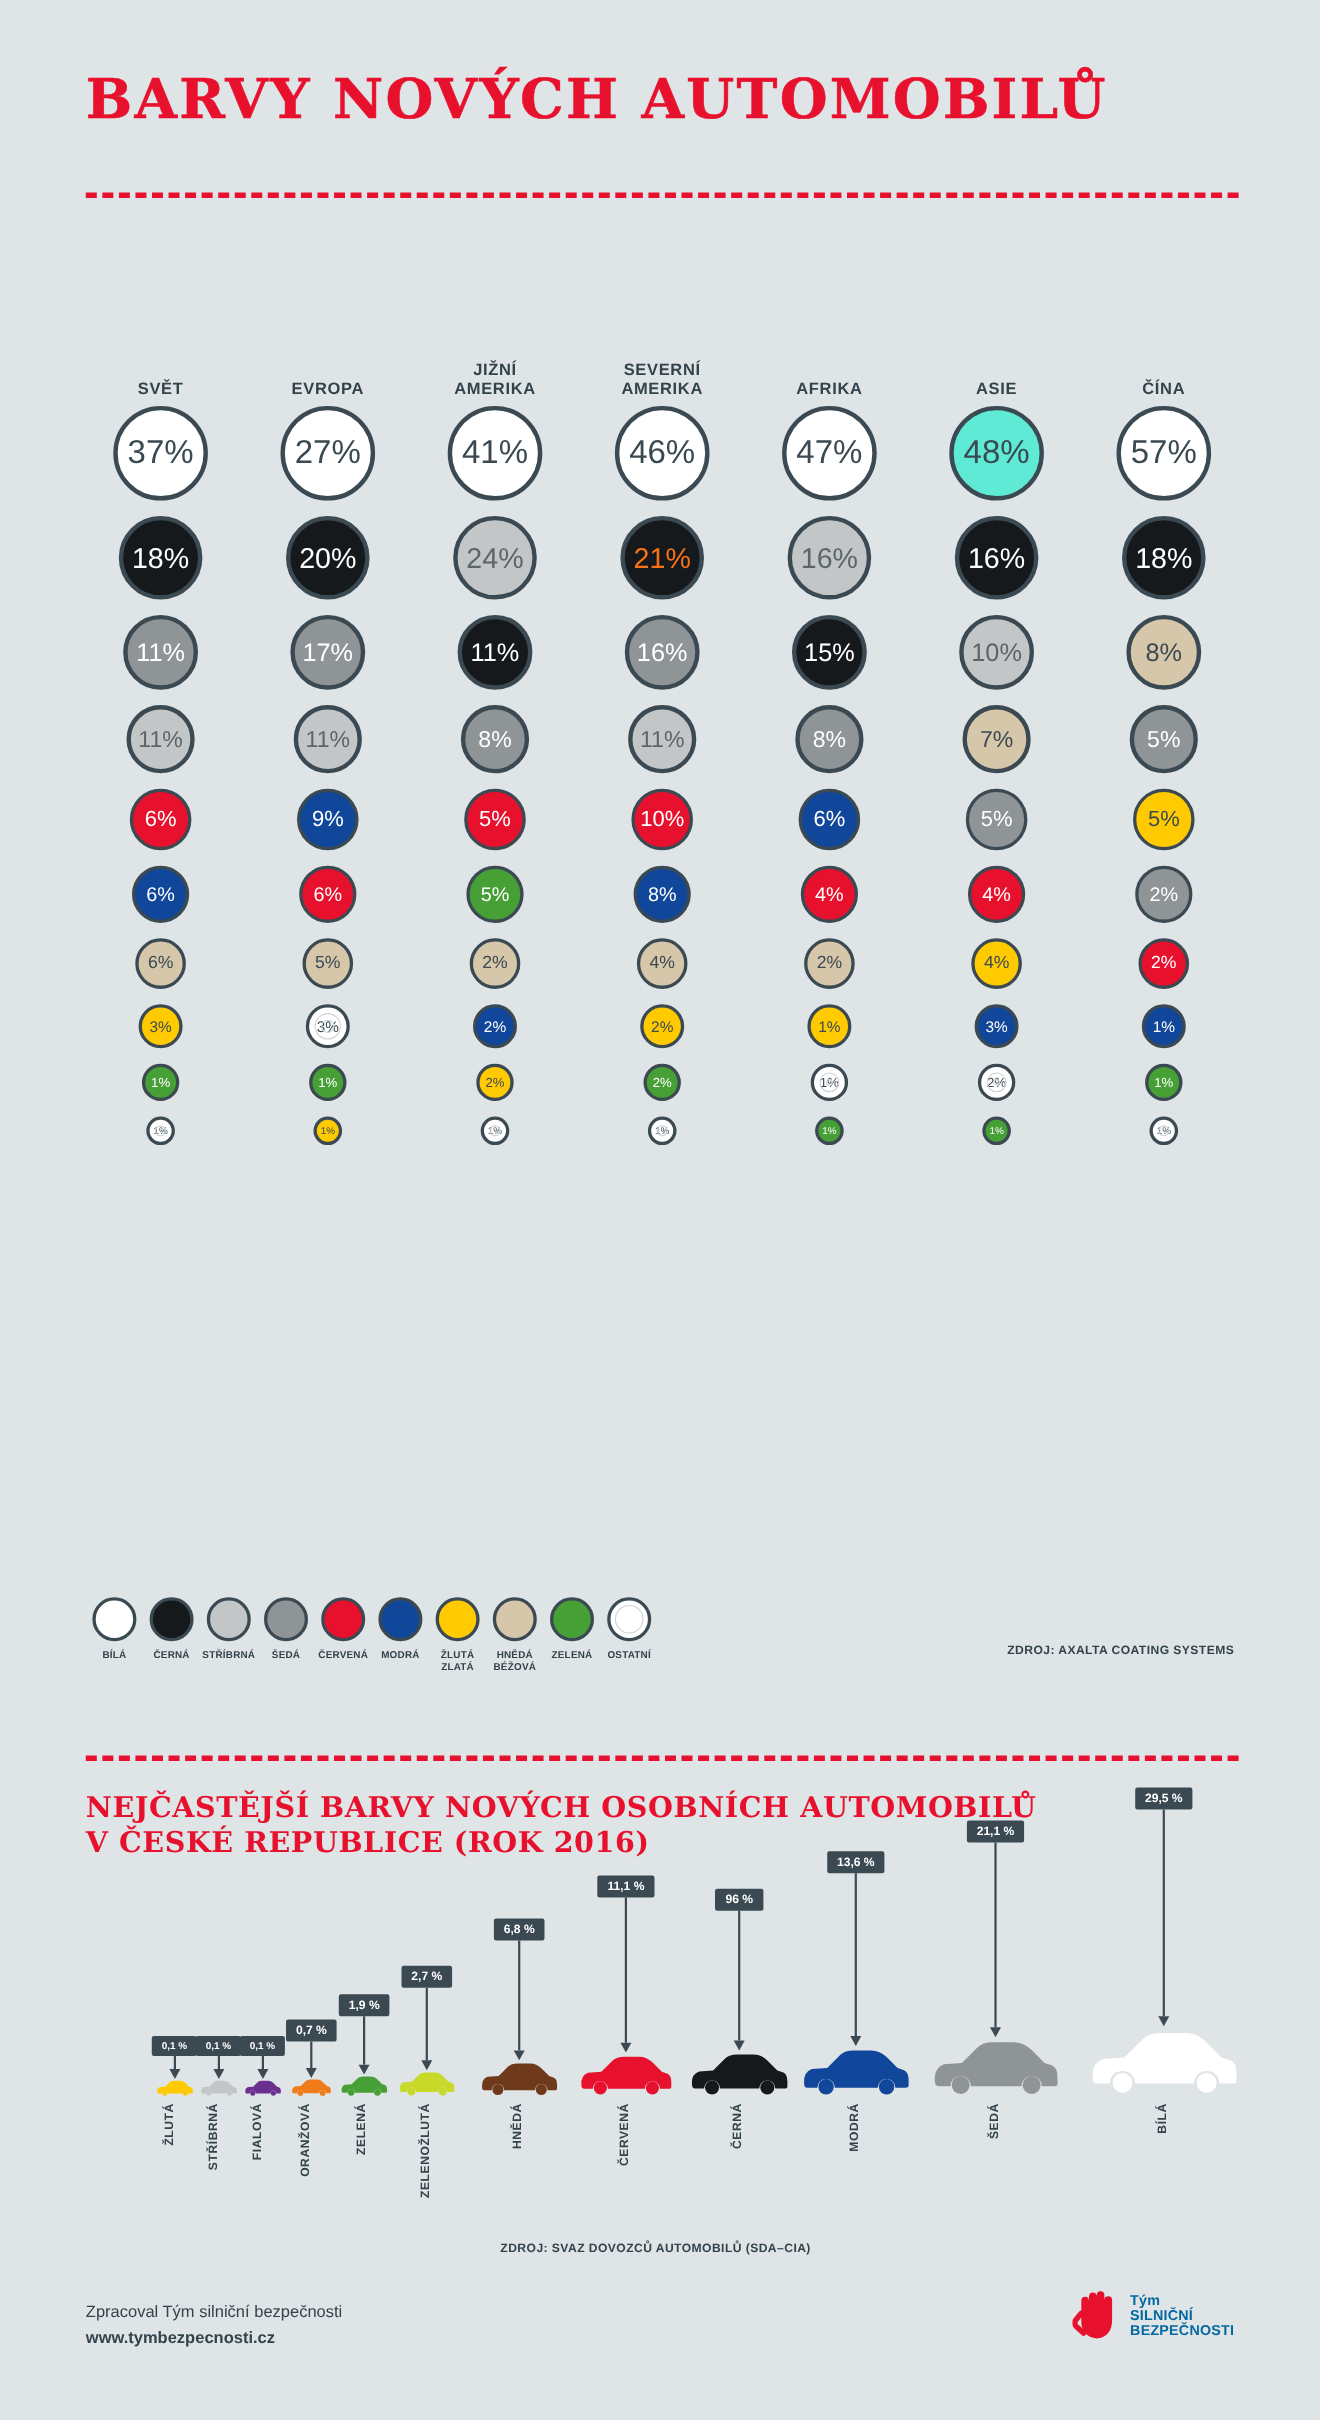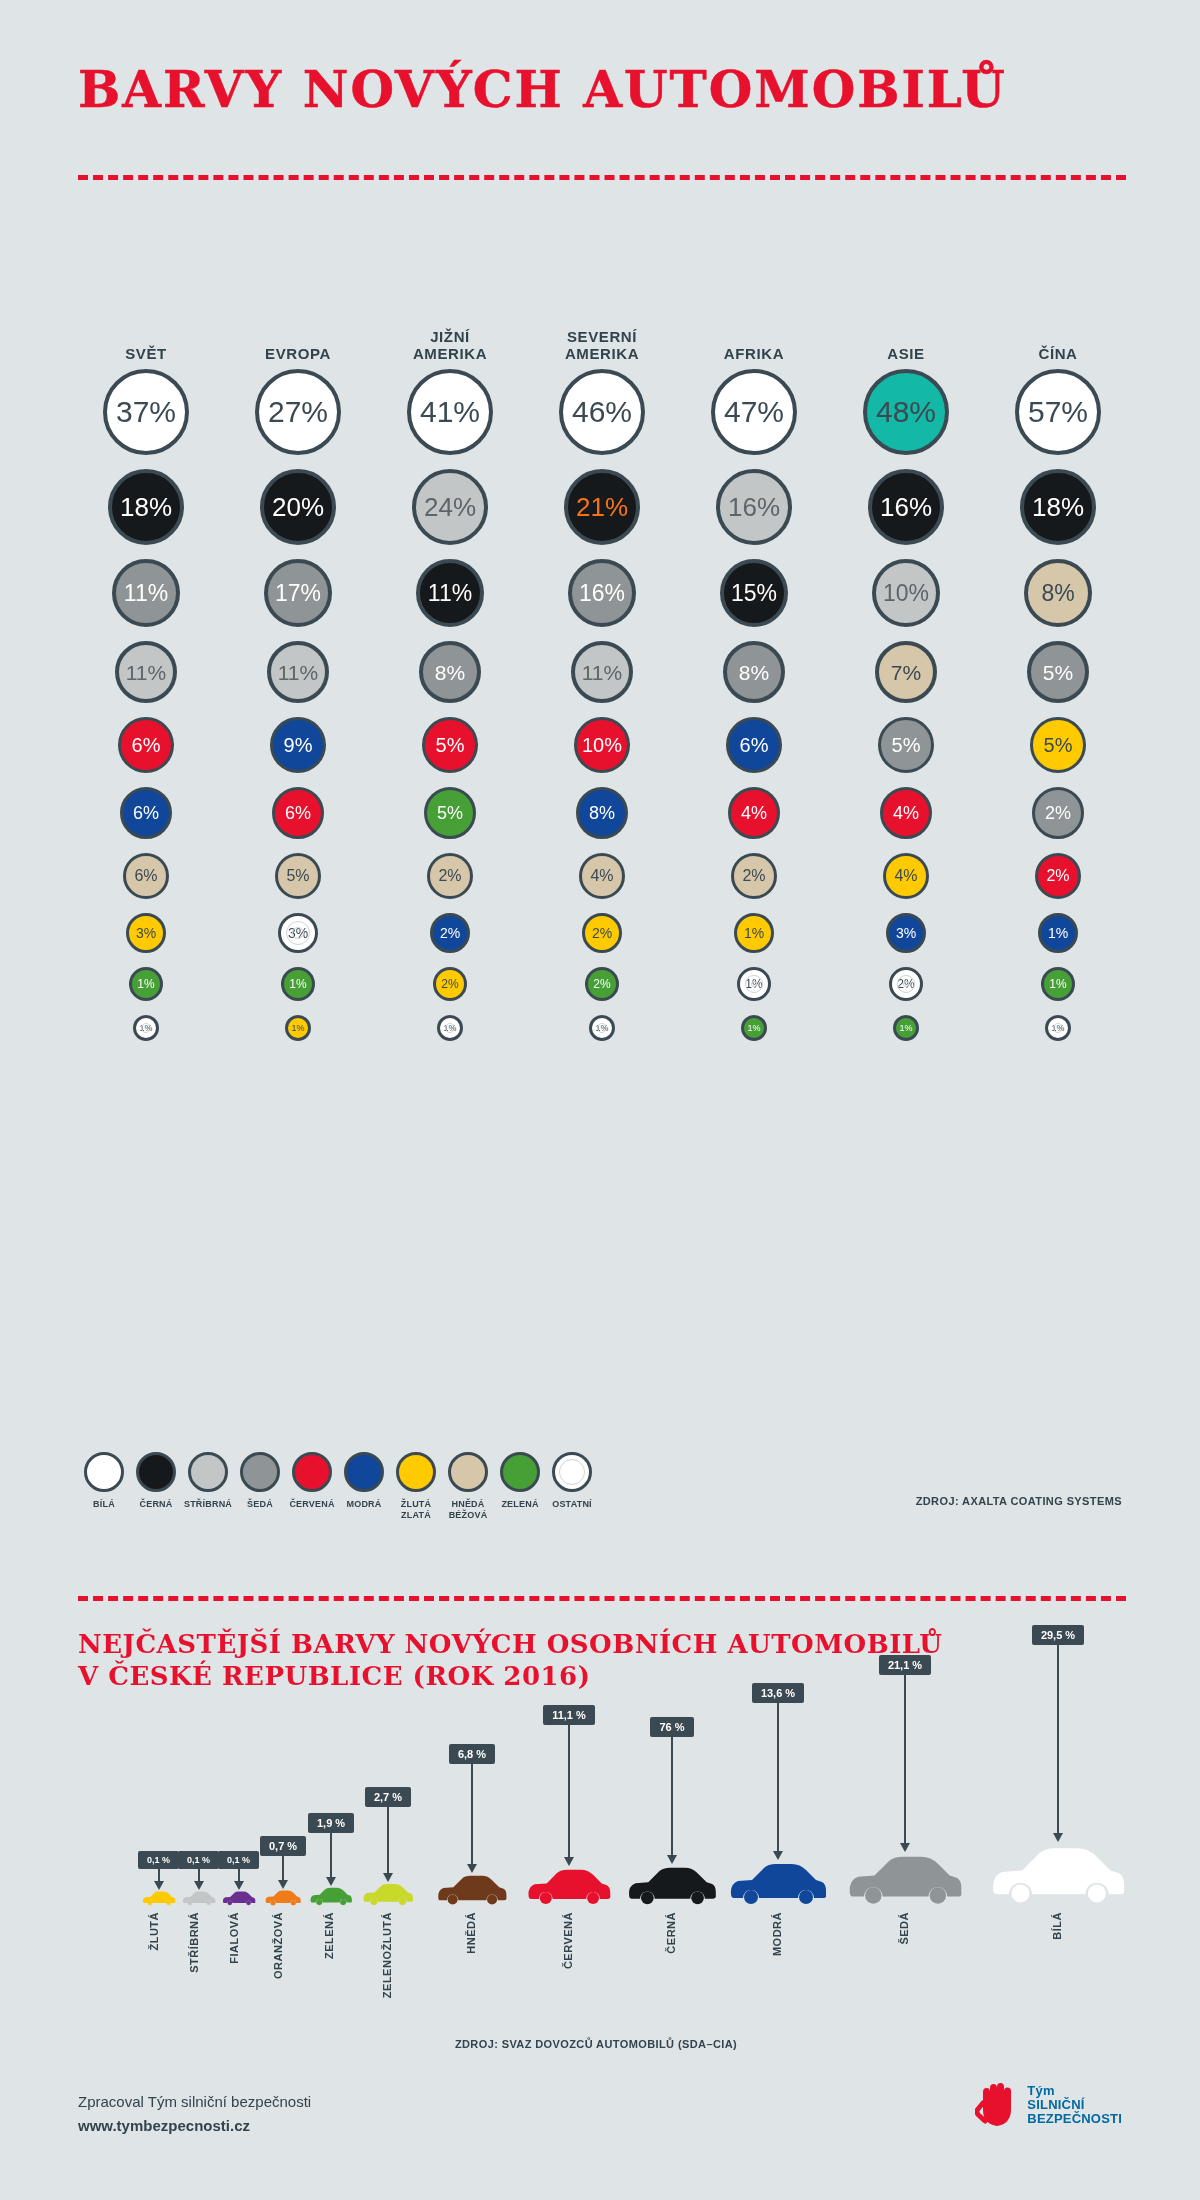--- a/index.html
+++ b/index.html
@@ -215,21 +215,21 @@
             <div class="circ" style="width: 86px; height: 86px; background: rgb(255, 255, 255); font-size: 30px; border-width: 4px; color: rgb(59, 74, 82);">
               <span>46%</span>
             </div>
           </div>
           <div class="cell">
             <div class="circ" style="width: 86px; height: 86px; background: rgb(255, 255, 255); font-size: 30px; border-width: 4px; color: rgb(59, 74, 82);">
               <span>47%</span>
             </div>
           </div>
           <div class="cell">
-            <div class="circ" style="width: 86px; height: 86px; background: #14b8a6; font-size: 30px; border-width: 4px; color: rgb(59, 74, 82);">
+            <div class="circ" style="width: 86px; height: 86px; background: #5eead4; font-size: 30px; border-width: 4px; color: rgb(59, 74, 82);">
               <span>48%</span>
             </div>
           </div>
           <div class="cell">
             <div class="circ" style="width: 86px; height: 86px; background: rgb(255, 255, 255); font-size: 30px; border-width: 4px; color: rgb(59, 74, 82);">
               <span>57%</span>
             </div>
           </div>
         </div>
         <div class="circle-row" style="height: 90px;">
@@ -717,21 +717,21 @@
         <div>
           <svg class="car-svg" width="86" height="40" viewBox="0 0 100 46">
             <path d="M3 34 Q2 24 10 21 L24 20 L36 8 Q40 4 48 4 L64 4 Q72 4 78 10 L88 20 L94 22 Q98 24 98 31 L98 36 Q98 38 95 38 L86 38 Q85 30 78 30 Q71 30 70 38 L31 38 Q30 30 23 30 Q16 30 15 38 L6 38 Q3 38 3 34 Z" fill="#e8112d" stroke="none" stroke-width="1"></path>
             <circle cx="23" cy="37" r="7" fill="#e8112d" stroke="none" stroke-width="1"></circle>
             <circle cx="78" cy="37" r="7" fill="#e8112d" stroke="none" stroke-width="1"></circle>
           </svg>
         </div>
       </div>
       <div class="car-label" style="left: 502px; top: 212px;">ČERVENÁ</div>
       <div class="car-col" style="left: 566px;">
-        <div class="car-badge">76 %</div>
+        <div class="car-badge">96 %</div>
         <div class="arrow-stem" style="height: 118px;"></div>
         <div class="car-arrow"></div>
         <div>
           <svg class="car-svg" width="92" height="42" viewBox="0 0 100 46">
             <path d="M3 34 Q2 24 10 21 L24 20 L36 8 Q40 4 48 4 L64 4 Q72 4 78 10 L88 20 L94 22 Q98 24 98 31 L98 36 Q98 38 95 38 L86 38 Q85 30 78 30 Q71 30 70 38 L31 38 Q30 30 23 30 Q16 30 15 38 L6 38 Q3 38 3 34 Z" fill="#16191c" stroke="none" stroke-width="1"></path>
             <circle cx="23" cy="37" r="7" fill="#16191c" stroke="none" stroke-width="1"></circle>
             <circle cx="78" cy="37" r="7" fill="#16191c" stroke="none" stroke-width="1"></circle>
           </svg>
         </div>
       </div>

